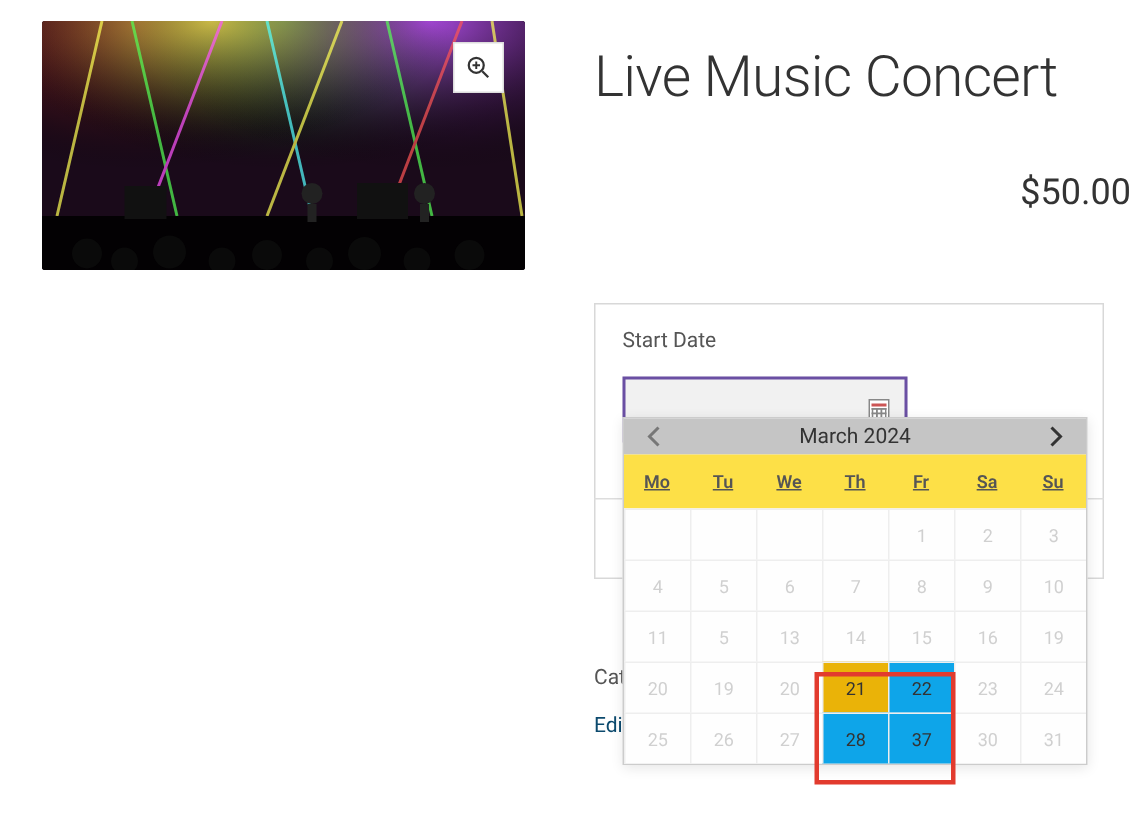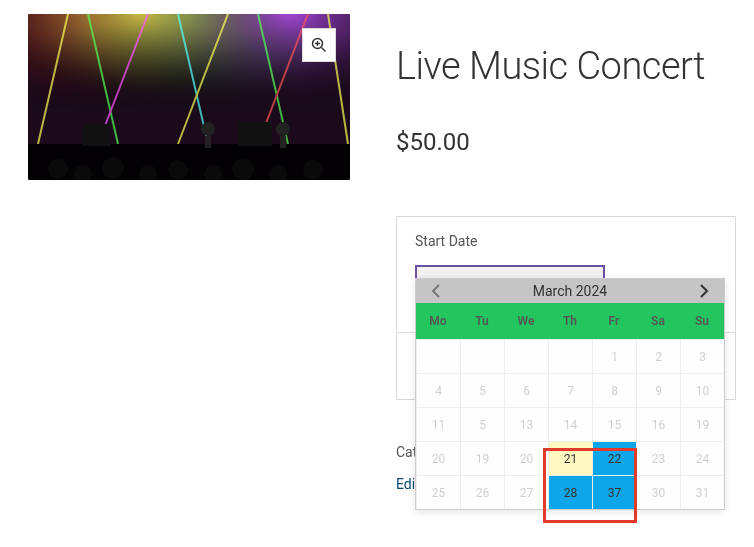--- a/index.html
+++ b/index.html
@@ -26,24 +26,24 @@
   .zoom-btn {
     position: absolute; top: 14px; right: 14px;
     width: 34px; height: 34px;
     background: #fff; border: 1px solid #ddd;
     display: flex; align-items: center; justify-content: center;
     cursor: pointer;
   }
 
   .title {
     font-size: 38px; font-weight: 300; color: #333; letter-spacing: -0.5px;
-    margin-top: 30px;
+    margin-top: 16px;
   }
   .price {
-    font-size: 24px; color: #333; margin-top: 40px;
+    font-size: 24px; color: #333; margin-top: 40px; text-align: right;
   }
 
   .form-box {
     border: 1px solid #d8d8d8;
     margin-top: 60px;
     padding: 16px 18px 90px 18px;
     position: relative;
     width: 340px;
   }
   .field-label { font-size: 14px; color: #555; margin-bottom: 16px; display: block; }
@@ -89,24 +89,24 @@
   .dp-title { font-size: 14px; color: #333; }
   .dp-grid {
     display: grid; grid-template-columns: repeat(7, 1fr);
   }
   .dp-dow, .dp-day {
     height: 34px; display: flex; align-items: center; justify-content: center;
     font-size: 12px;
     border-top: 1px solid #eee;
     border-left: 1px solid #eee;
   }
-  .dp-dow { font-weight: 600; color: #555; background: #22c55e; border: none; height: 36px;}
+  .dp-dow { font-weight: 600; color: #555; background: #fde047; border: none; height: 36px; text-decoration: underline;}
   .dp-day { color: #333; cursor: pointer; background: #fcfcfc; }
   .dp-day.disabled { color: #d0d0d0; background: #fefefe; cursor: default; }
-  .dp-day.avail { background: #fef9c3; color: #333; }
+  .dp-day.avail { background: #eab308; color: #333; }
   .dp-day.avail.light { background: #0ea5e9; }
 
   .highlight-box {
     position: absolute;
     border: 3px solid #e23b2e;
     pointer-events: none;
   }
 
   .meta-line {
     position: absolute;

